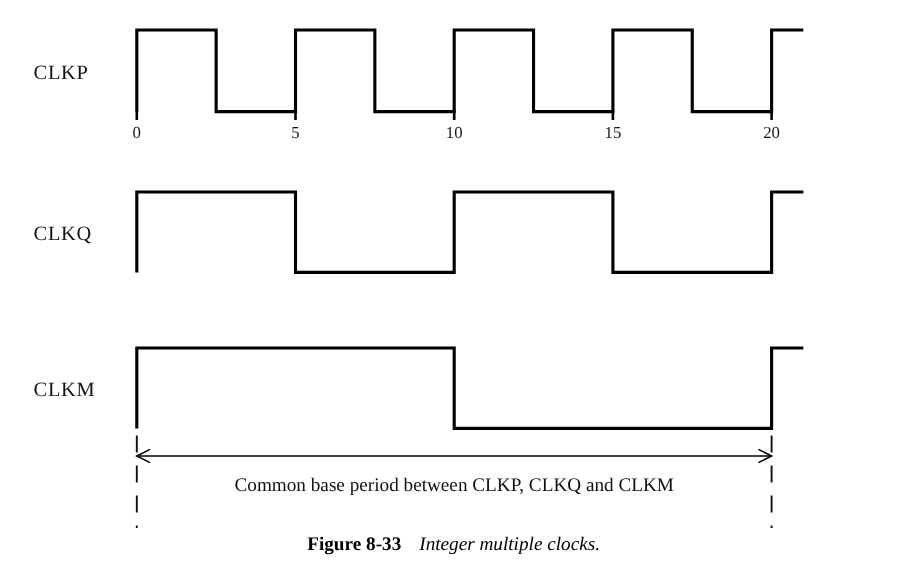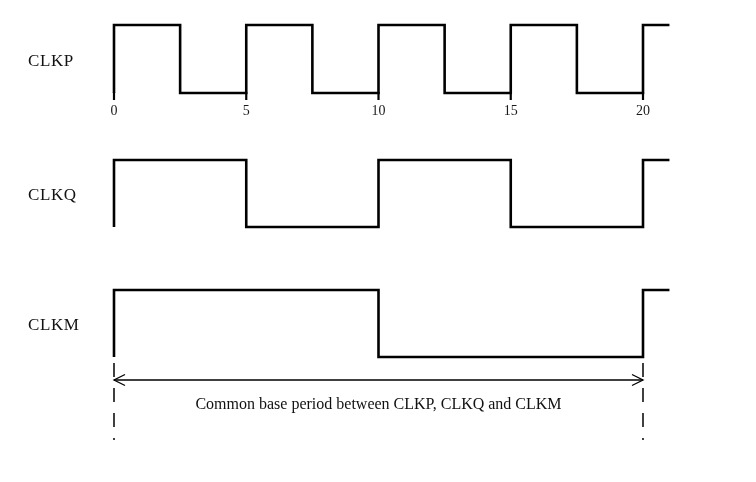--- a/index.html
+++ b/index.html
@@ -137,14 +137,18 @@
     <g>
       <line id="measure-line" class="arrowline" x1="114" x2="643" y1="380" y2="380"></line>
       <path id="arrow-left" class="arrowhead" d="M 125 374.5 L 114 380 L 125 385.5"></path>
       <path id="arrow-right" class="arrowhead" d="M 632 374.5 L 643 380 L 632 385.5"></path>
     </g>
 
     <text id="annot" class="annot-text" x="378.5" y="409" text-anchor="middle">Common base period between CLKP, CLKQ and CLKM</text>
 
   </svg>
 
+  <div class="caption-wrap">
+    <span class="caption-label">Figure 8-33</span>
+    <span class="caption-text">Integer multiple clocks.</span>
+  </div>
 
 </div>
 
 </body></html>

